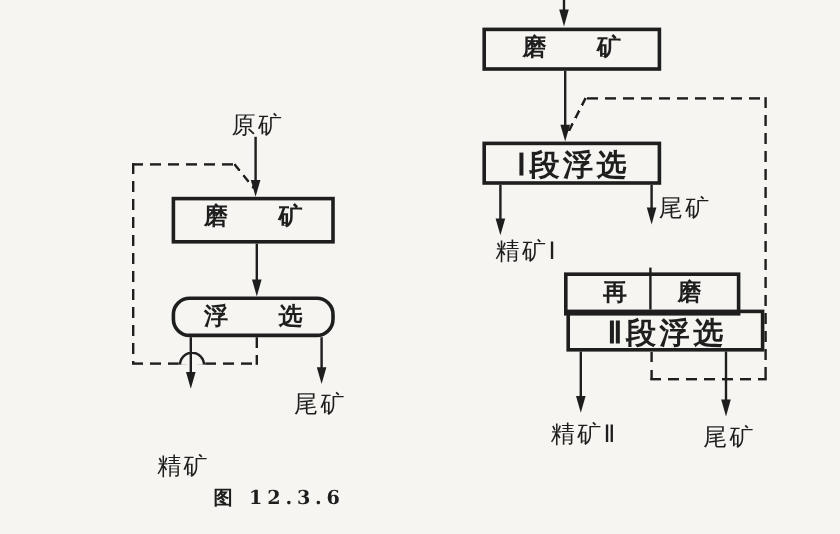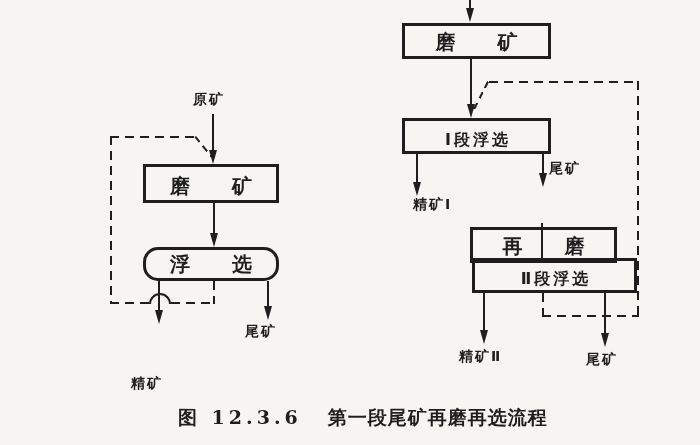--- a/index.html
+++ b/index.html
@@ -6,27 +6,27 @@
   html,body { margin:0; padding:0; }
   .page {
     position:relative; width:700px; height:445px;
     background:var(--paper);
     font-family:"DejaVu Sans","Liberation Sans",sans-serif;
     color:var(--ink); overflow:hidden;
   }
   .box {
     position:absolute; box-sizing:border-box;
     border:3px solid var(--ink);
-    display:flex; align-items:flex-end; justify-content:center;
-    font-size:20px; font-weight:bold;
+    display:flex; align-items:flex-start; justify-content:center;
+    font-size:20px; font-weight:bold;font-family:Liberation Serif, serif;
   }
   .spread2 { letter-spacing:2.1em; margin-right:-2.1em; white-space:nowrap; }
-  .tight   { letter-spacing:3px;  margin-right:-3px;  white-space:nowrap; font-size:16px; }
+  .tight   { letter-spacing:3px;  margin-right:-3px;  white-space:nowrap; font-size:25px; }
   .lbl {
-    position:absolute; font-size:14px; font-weight:bold;
+    position:absolute; font-size:20px; font-weight:normal;
     white-space:nowrap; letter-spacing:2px;
   }
   .vline { position:absolute; width:2px;  background:var(--ink); }
   .vdash { position:absolute; width:2px;
            background:repeating-linear-gradient(to bottom, var(--ink) 0 9px, transparent 9px 15px); }
   .hdash { position:absolute; height:2px;
            background:repeating-linear-gradient(to right, var(--ink) 0 9px, transparent 9px 15px); }
   .ddash { position:absolute; height:2px; transform-origin:0 0;
            background:repeating-linear-gradient(to right, var(--ink) 0 7px, transparent 7px 12px); }
   .arrow-down {
@@ -36,21 +36,21 @@
   }
   .hop {
     position:absolute; box-sizing:border-box; width:22px; height:11px;
     border:2px solid var(--ink); border-bottom:none;
     border-radius:11px 11px 0 0;
   }
   .caption {
     position:absolute; left:178px; top:405px;
     display:flex; gap:26px; align-items:baseline;
     font-family:"DejaVu Serif","Liberation Serif",serif;
-    font-size:19px; font-weight:bold;
+    font-size:16px; font-weight:bold;
   }
   .cap-num { letter-spacing:4px; }
   .cap-title { letter-spacing:1px; }
 </style>
 </head>
 <body>
 
 <div class="page">
 
   <div>
@@ -131,16 +131,15 @@
     <div class="arrow-down" style="left:480px; top:330px;"></div>
     <div class="lbl" style="left:459px; top:348px;">精矿Ⅱ</div>
 
     <div class="vline" style="left:604px; top:293px; height:42px;"></div>
     <div class="arrow-down" style="left:601px; top:333px;"></div>
     <div class="lbl" style="left:586px; top:351px;">尾矿</div>
   </div>
 
   <div class="caption">
     <span class="cap-num">图 12.3.6</span>
-    <span class="cap-title">第一段尾矿再磨再选流程</span>
   </div>
 
 </div>
 
 </body></html>

